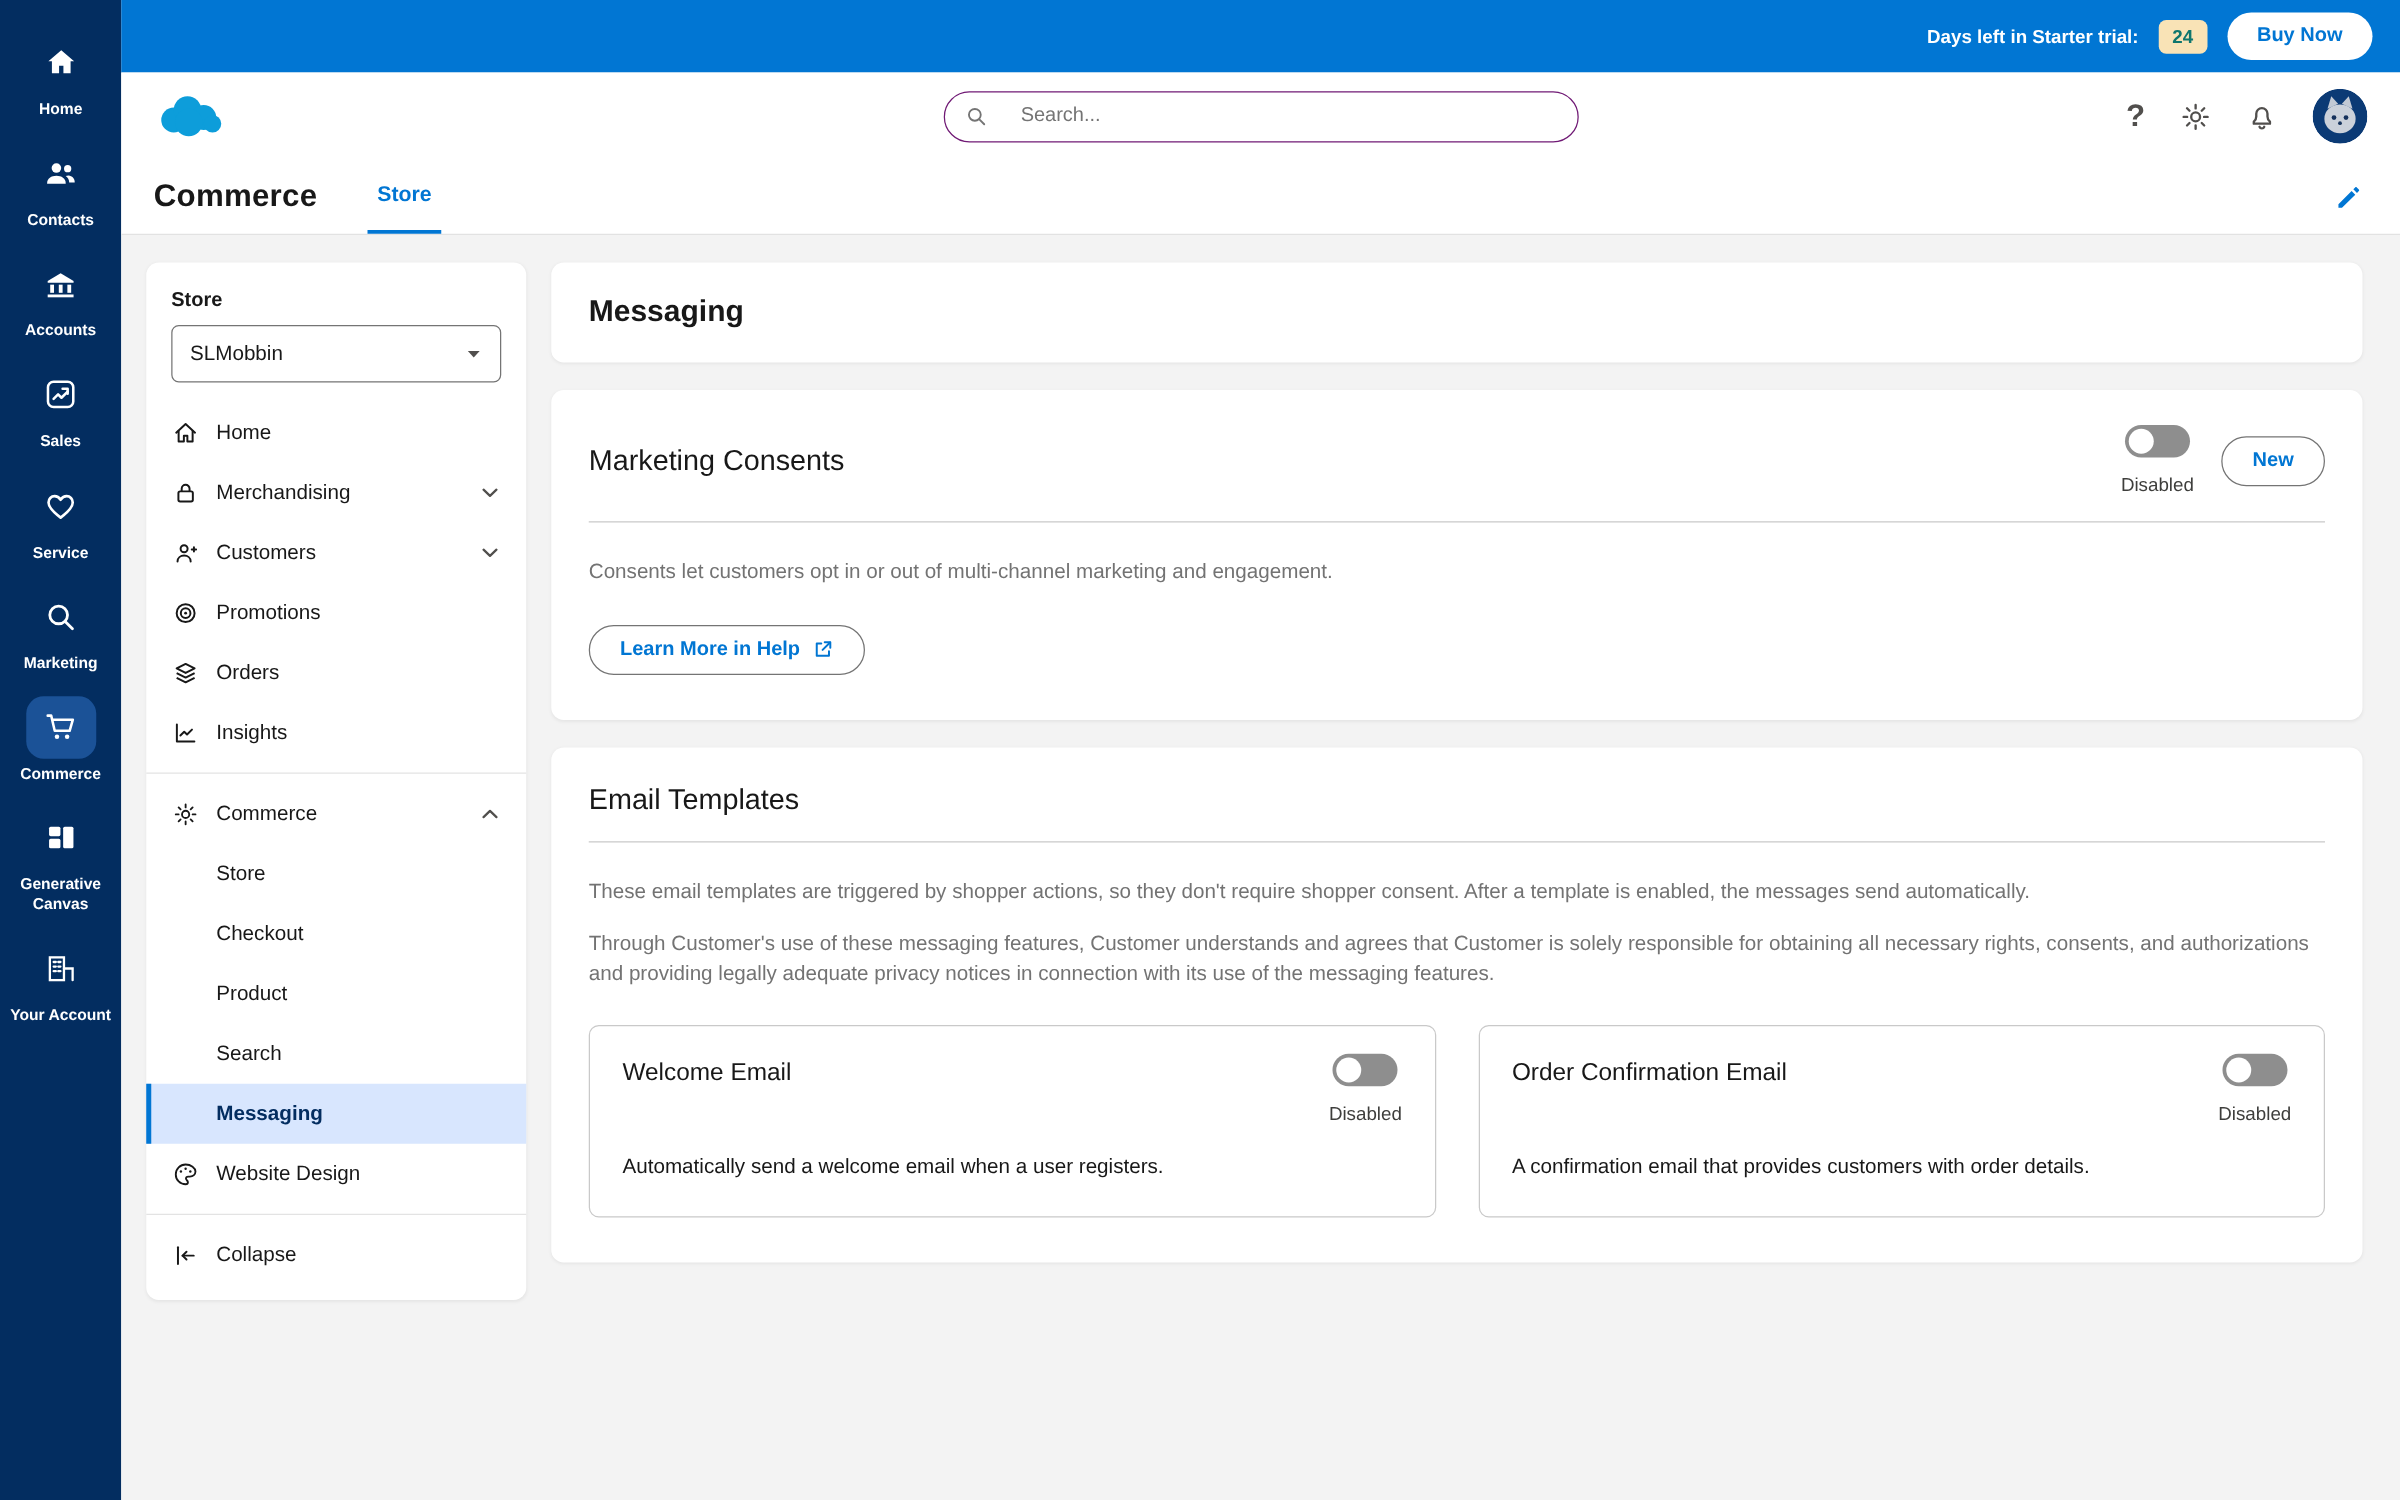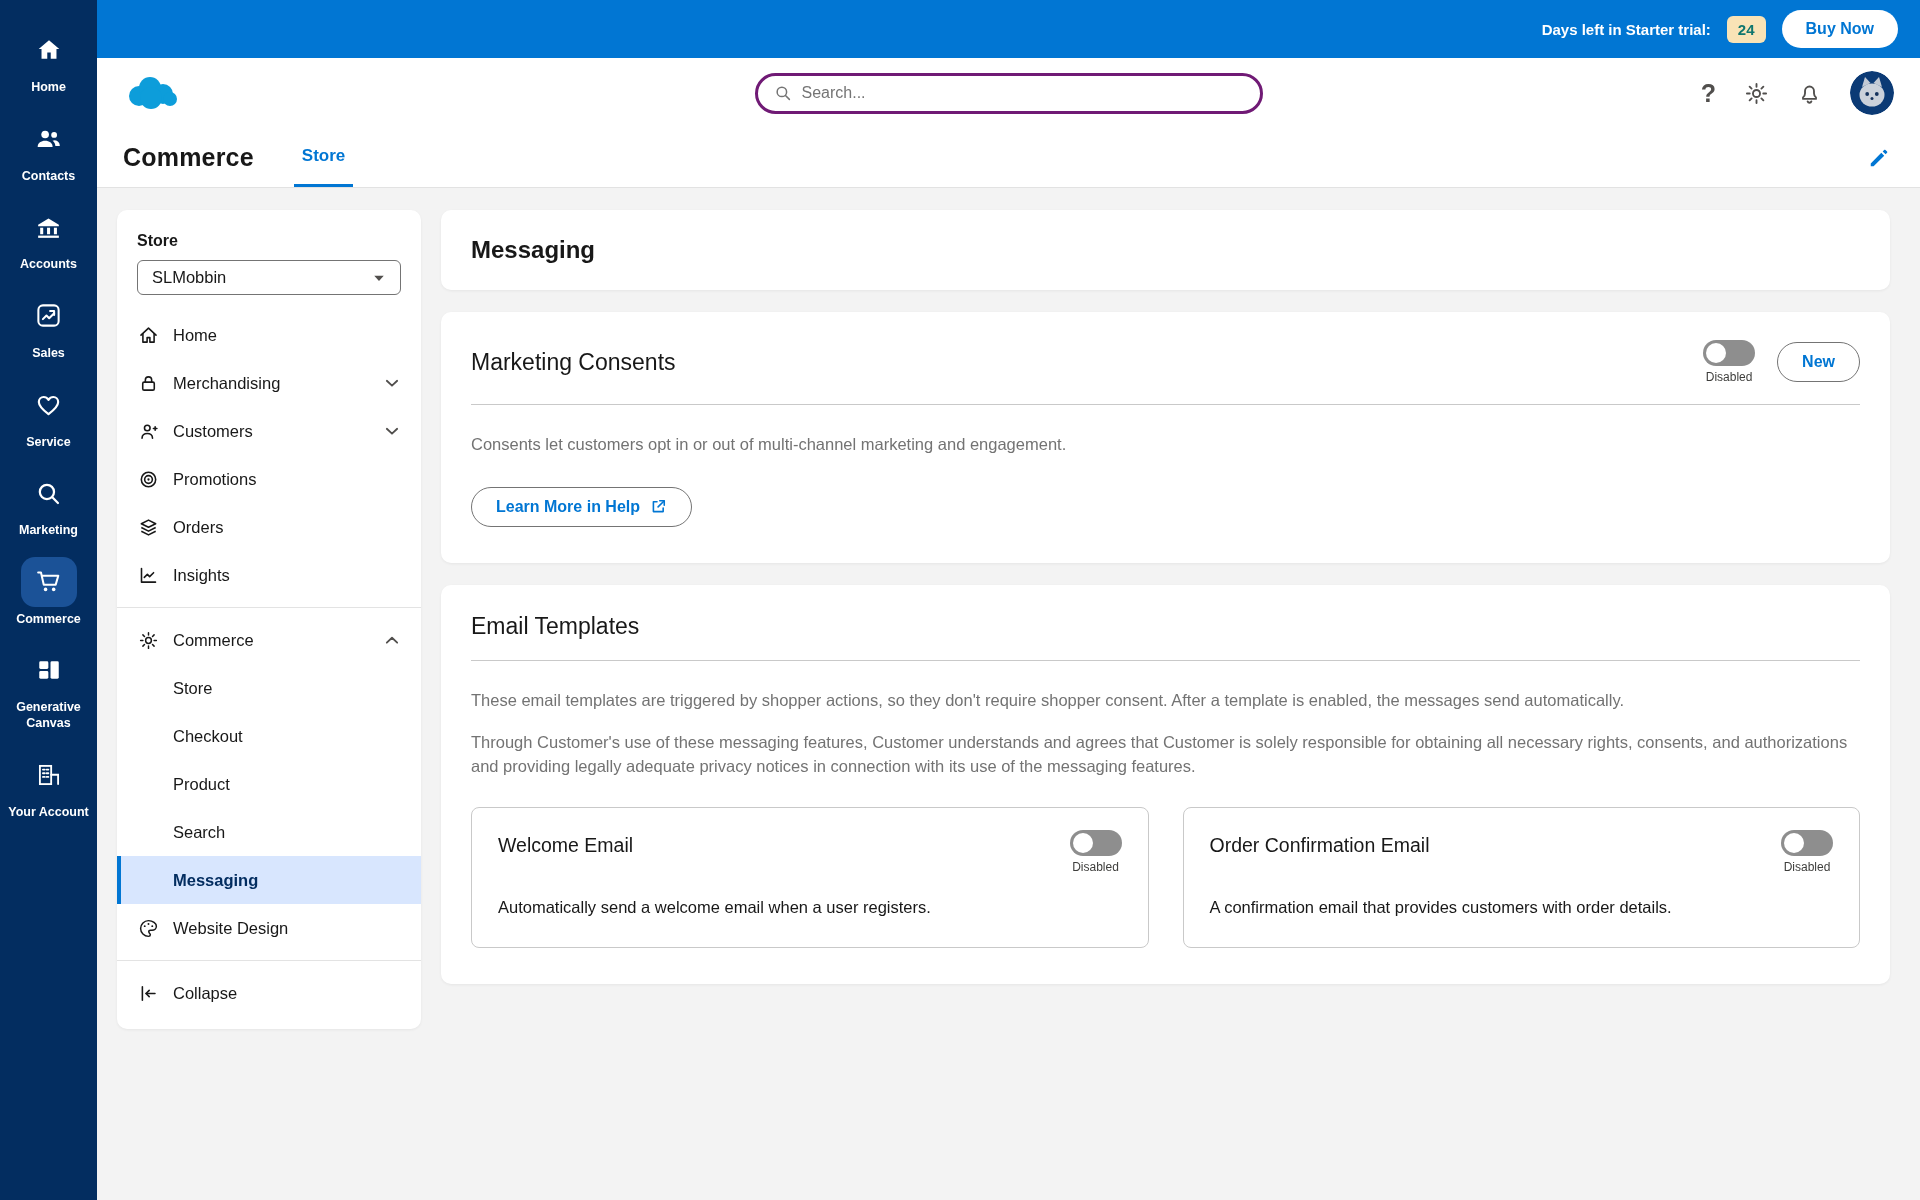--- a/index.html
+++ b/index.html
@@ -49,22 +49,22 @@
     font-size: 16px; padding: 10px 24px; border-radius: 21px; cursor: pointer;
     font-family: inherit;
   }
 
   .topbar {
     height: 70px; background: #fff; display: flex; align-items: center;
     padding: 0 26px; position: relative; flex-shrink: 0;
   }
   .search-wrap {
     position: absolute; left: 50%; transform: translateX(-50%);
-    width: 508px; height: 41px; border: 3px solid #701a75; border-radius: 21px;
-    display: flex; align-items: center; gap: 10px; padding: 0 16px; background: #fff;
+    width: 508px; height: 41px; border: 1px solid #701a75; border-radius: 21px;
+    display: flex; align-items: center; gap: 27px; padding: 0 16px; background: #fff;
   }
   .search-wrap input {
     border: none; outline: none; flex: 1; font-size: 16px; font-family: inherit;
     color: #181818; background: transparent;
   }
   .search-wrap input::placeholder { color: #747474; }
   .topbar-right { margin-left: auto; display: flex; align-items: center; gap: 28px; }
   .help-glyph { font-size: 25px; color: #514F4D; font-weight: 600; cursor: pointer; }
   .icon-btn { cursor: pointer; display: flex; align-items: center; }
   .avatar { width: 44px; height: 44px; border-radius: 50%; overflow: hidden; cursor: pointer; }
@@ -92,21 +92,21 @@
   .card {
     background: #fff; border-radius: 10px;
     box-shadow: 0 1px 3px rgba(0,0,0,.06);
   }
 
   
   .store-panel { width: 304px; flex-shrink: 0; padding: 22px 0 12px; }
   .panel-top { padding: 0 20px; }
   .panel-store-label { font-size: 16px; font-weight: 700; margin-bottom: 10px; }
   .store-select {
-    border: 1px solid #747474; border-radius: 6px; height: 35px;
+    border: 1px solid #747474; border-radius: 6px; height: 46px;
     display: flex; align-items: center; justify-content: space-between;
     padding: 0 14px; font-size: 16.5px; cursor: pointer; background: #fff;
   }
   .panel-nav { margin-top: 16px; }
   .nav-row {
     display: flex; align-items: center; height: 48px; padding: 0 20px;
     font-size: 16.5px; color: #181818; cursor: pointer;
   }
   .nav-ic { width: 22px; display: flex; justify-content: center; margin-right: 14px; color: #181818; }
   .nav-chev { margin-left: auto; display: flex; }
@@ -132,21 +132,21 @@
 
   .toggle-block { display: flex; flex-direction: column; align-items: center; }
   .toggle {
     width: 52px; height: 26px; border-radius: 14px; background: #8E8E8E;
     position: relative; cursor: pointer; border: none;
   }
   .toggle .knob {
     position: absolute; left: 3px; top: 3px; width: 20px; height: 20px;
     background: #fff; border-radius: 50%;
   }
-  .toggle-state { margin-top: 4px; font-size: 12px; color: #3E3E3C; }
+  .toggle-state { margin-top: 14px; font-size: 15px; color: #3E3E3C; }
 
   .btn-outline {
     border: 1px solid #747474; background: #fff; color: #0176D3;
     font-weight: 700; font-size: 16px; border-radius: 21px; padding: 10px 24px;
     cursor: pointer; font-family: inherit; display: inline-flex; align-items: center; gap: 10px;
   }
 
   .section-divider { height: 1px; background: #C9C9C9; margin: 20px 0 28px; border: none; }
   .body-text { font-size: 16.5px; line-height: 1.45; color: #737373; }
   .mb18 { margin-bottom: 18px; }

